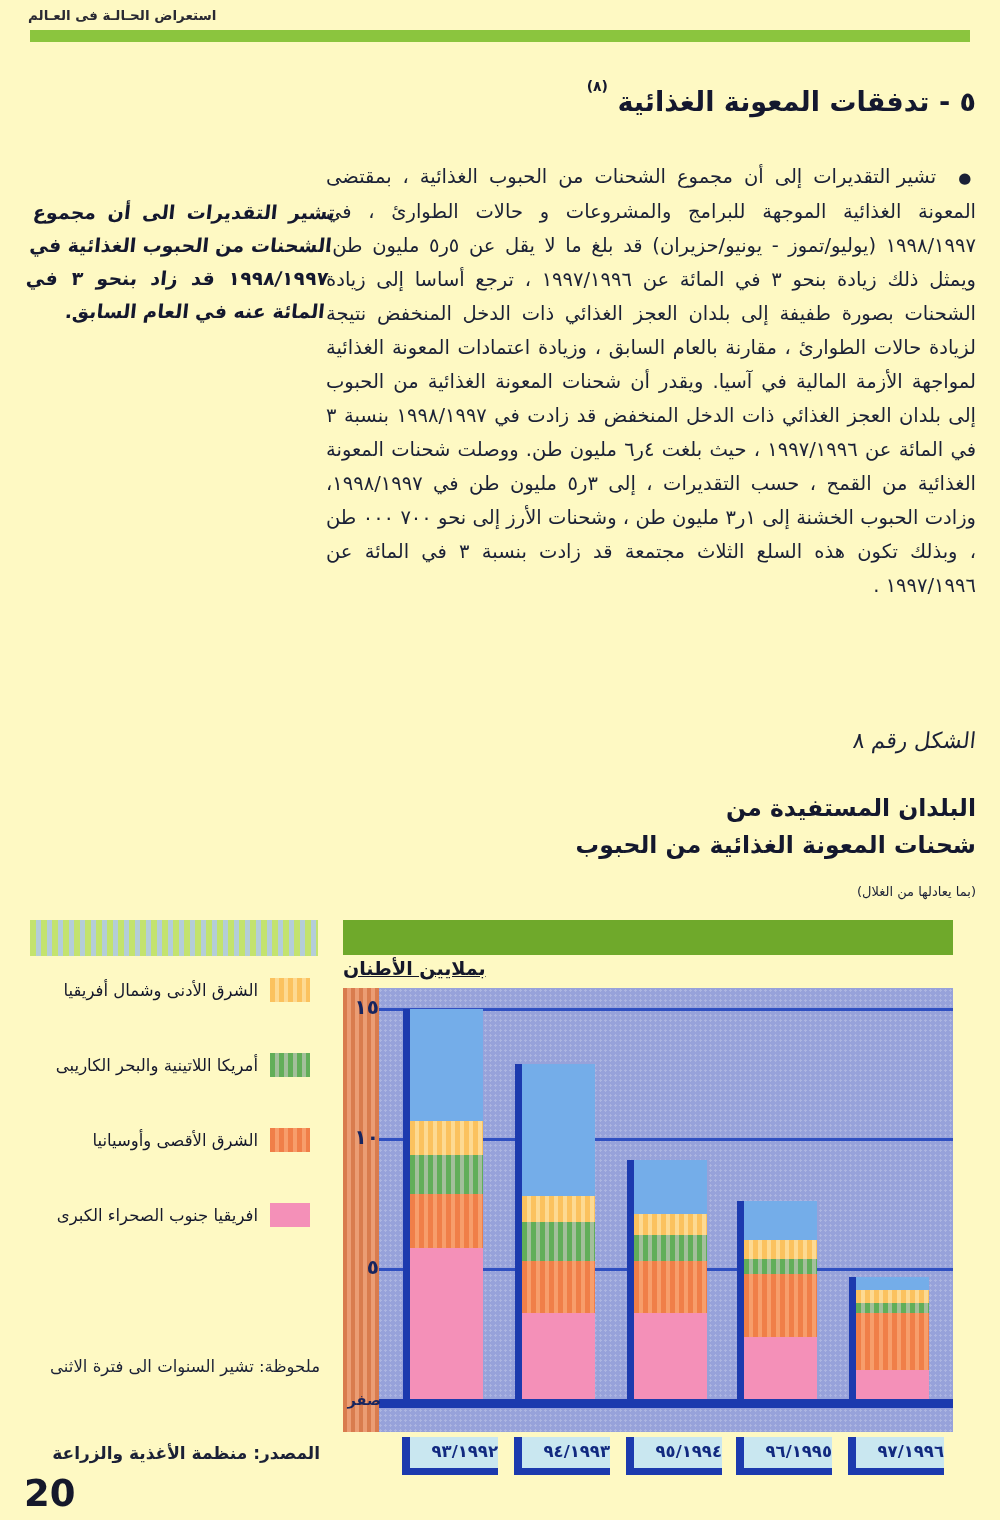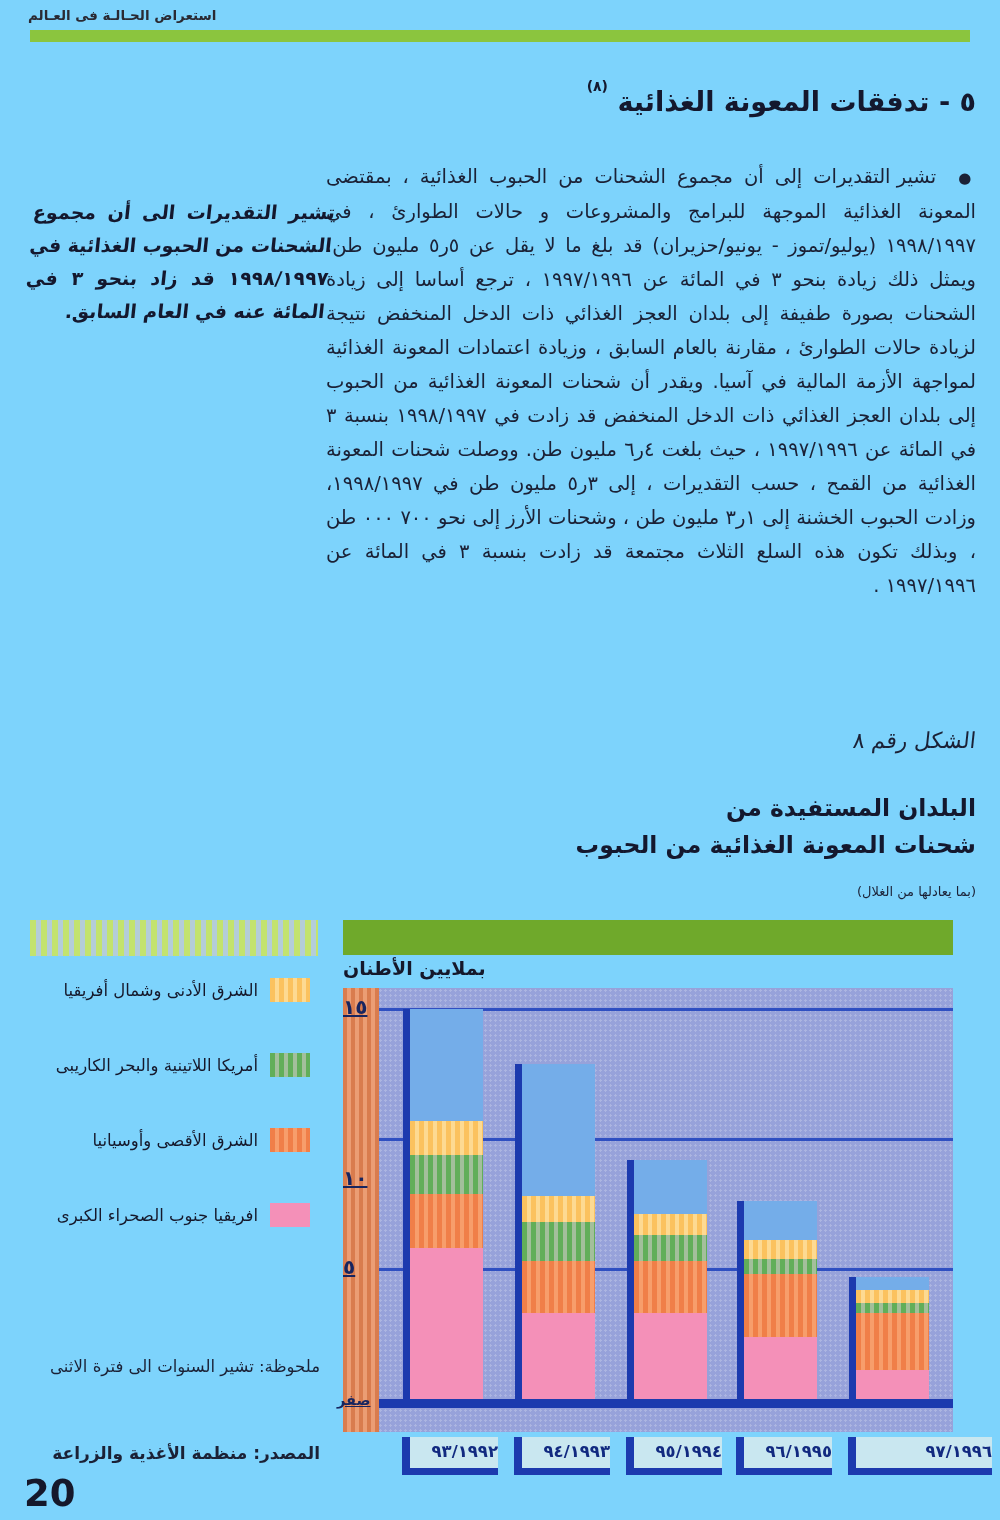--- a/index.html
+++ b/index.html
@@ -1,17 +1,17 @@
 <!DOCTYPE html>
 <html dir="rtl" lang="ar"><head>
 <meta charset="utf-8">
 <style>
   html,body{margin:0;padding:0;background:#ffffff;}
   body{font-family:"DejaVu Sans",sans-serif;color:#1b2136;}
-  #page{position:relative;width:1000px;height:1520px;background:#7dd3fc;overflow:hidden;direction:rtl;}
+  #page{position:relative;width:1000px;height:1520px;background:#fef9c3;overflow:hidden;direction:rtl;}
 
   .abs{position:absolute;}
 
   
   .crumb{left:28px;top:7px;font-size:13.5px;font-weight:bold;color:#2a2a33;direction:rtl;}
   .header-bar{left:30px;width:940px;top:30px;height:12px;background:#8bc53e;}
 
   
   .sec-head{right:24px;top:86px;font-size:27px;font-weight:bold;color:#14182e;direction:rtl;}
   .sec-head sup{font-size:14px;font-weight:bold;position:relative;top:-10px;}
@@ -43,30 +43,30 @@
   
   .fig-note{left:28px;top:1352px;width:292px;font-size:16.5px;line-height:30px;
             text-align:right;direction:rtl;color:#1b2136;}
   .fig-source{left:28px;top:1443px;width:292px;font-size:17px;font-weight:600;
               text-align:right;direction:rtl;color:#1b2136;}
   .page-num{left:24px;top:1472px;font-size:37px;font-weight:bold;color:#15182b;}
 
   
   .chart-bar-green{left:343px;top:920px;width:610px;height:35px;background:#6fa92b;}
   .units-label{left:343px;top:957px;font-size:19px;font-weight:bold;color:#15182b;
-               direction:rtl;text-align:left;}
+               direction:rtl;text-align:left;text-decoration:underline;}
   .plot{left:343px;top:988px;width:610px;height:444px;background-color:#97a2da;
         background-image:radial-gradient(circle,rgba(255,255,255,0.20) 1px,transparent 1.4px);
         background-size:5px 5px;overflow:visible;}
   .yband{position:absolute;left:0;top:0;bottom:0;width:36px;
          background:repeating-linear-gradient(90deg,#d97c4e 0 4px,#eb9d74 4px 8px);}
   .gridline{position:absolute;left:36px;right:0;height:3px;background:#2f4fc1;}
   .zeroline{position:absolute;left:36px;right:0;top:411px;height:9px;background:#1c3aae;}
-  .ytick{position:absolute;left:0;width:36px;text-align:left;font-weight:bold;
-         font-size:20px;color:#17255f;direction:rtl;text-decoration:underline;}
+  .ytick{position:absolute;left:0;width:36px;text-align:right;font-weight:bold;
+         font-size:20px;color:#17255f;direction:rtl;}
   .ytick-zero{font-size:14.5px;left:-6px;width:44px;}
   .bar{position:absolute;width:80px;}
   .bar-spine{position:absolute;left:0;top:0;width:7px;background:#1c3aae;}
   .bar-stack{position:absolute;left:7px;right:0;top:0;bottom:0;display:flex;flex-direction:column;}
   .seg{flex:none;width:100%;}
 
   .xaxis{left:343px;top:1437px;width:610px;height:42px;}
   .xlabel{position:absolute;top:0;width:88px;height:31px;background:#c9e7f0;
           border-left:8px solid #1c3aae;border-bottom:7px solid #1c3aae;
           text-align:right;font-size:16.5px;font-weight:bold;color:#122a80;
@@ -121,21 +121,21 @@
 
   <div class="abs chart-bar-green"></div>
   <div class="abs units-label">بملايين الأطنان</div>
 
   <div class="abs plot" id="plot">
     <div class="yband"></div>
     <div class="zeroline"></div>
   <div class="gridline" style="top: 20px;"></div>
       <div class="ytick" style="top: 7px;">١٥</div>
       <div class="gridline" style="top: 150px;"></div>
-      <div class="ytick" style="top: 137px; margin-top: 41px;">١٠</div>
+      <div class="ytick" style="top: 137px;">١٠</div>
       <div class="gridline" style="top: 280px;"></div>
       <div class="ytick" style="top: 267px;">٥</div>
       <div class="ytick ytick-zero" style="top: 404px;">صفر</div>
       <div class="bar" style="left: 60px; width: 80px; height: 390px; top: 21px;">
         <div class="bar-spine" style="height: 399px;"></div>
         <div class="bar-stack">
           <div class="seg" style="height: 111.8px; background: rgb(116, 173, 233);"></div>
           <div class="seg" style="height: 33.8px; background: repeating-linear-gradient(90deg, rgb(251, 194, 94) 0px, rgb(251, 194, 94) 5px, rgb(253, 218, 146) 5px, rgb(253, 218, 146) 9px);"></div>
           <div class="seg" style="height: 39px; background: repeating-linear-gradient(90deg, rgb(98, 174, 89) 0px, rgb(98, 174, 89) 5px, rgb(163, 191, 155) 5px, rgb(163, 191, 155) 9px);"></div>
           <div class="seg" style="height: 54.6px; background: repeating-linear-gradient(90deg, rgb(240, 127, 72) 0px, rgb(240, 127, 72) 5px, rgb(247, 158, 107) 5px, rgb(247, 158, 107) 9px);"></div>
@@ -182,15 +182,15 @@
           <div class="seg" style="height: 28.6px; background: rgb(244, 144, 184);"></div>
         </div>
       </div>
     </div>
 
   <div class="abs xaxis" id="xaxis">
       <div class="xlabel" style="left: 59px;">٩٣/١٩٩٢</div>
       <div class="xlabel" style="left: 171px;">٩٤/١٩٩٣</div>
       <div class="xlabel" style="left: 283px;">٩٥/١٩٩٤</div>
       <div class="xlabel" style="left: 393px;">٩٦/١٩٩٥</div>
-      <div class="xlabel" style="left: 505px; padding-left: 48px;">٩٧/١٩٩٦</div>
+      <div class="xlabel" style="left: 505px;">٩٧/١٩٩٦</div>
     </div>
 </div>
 
 </body></html>

